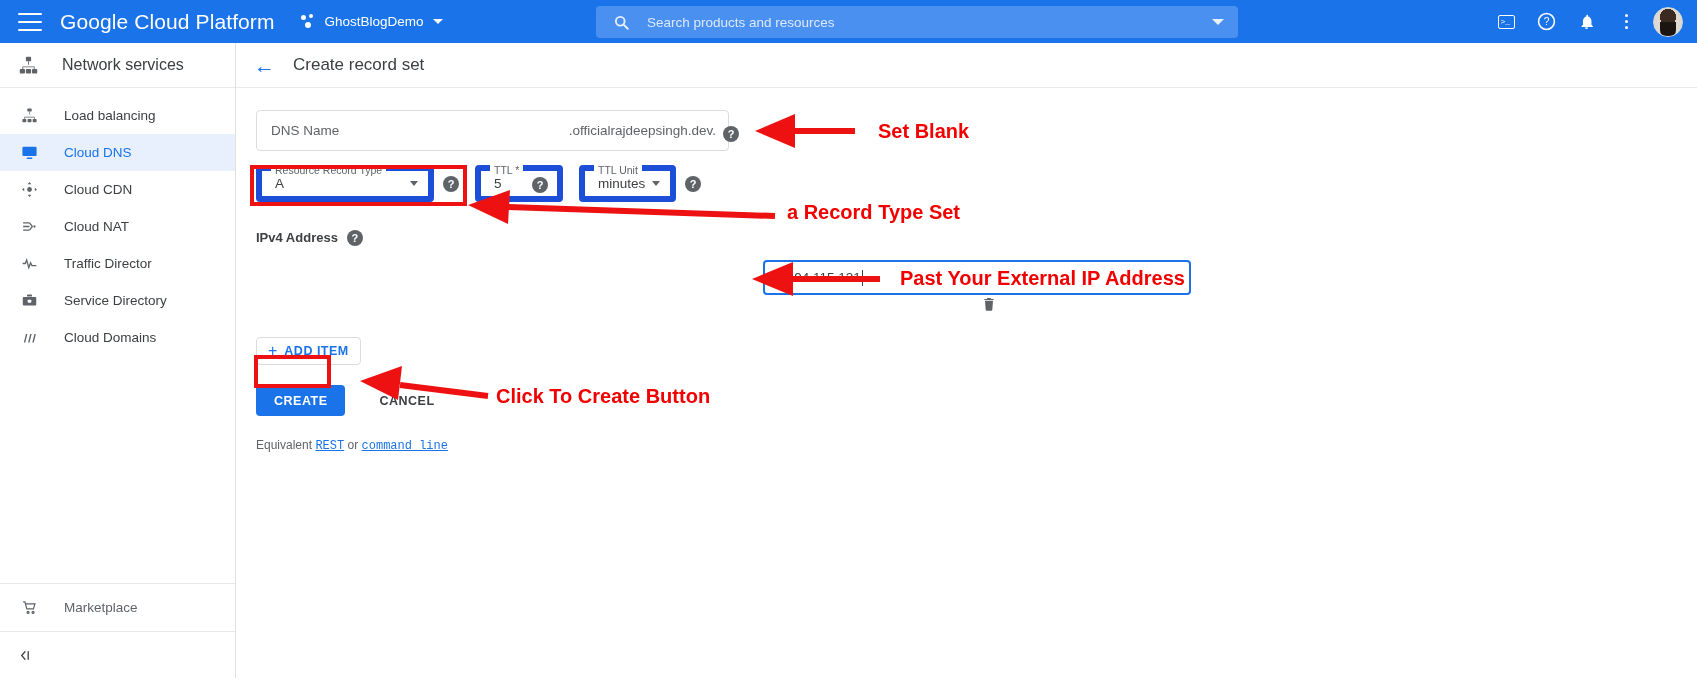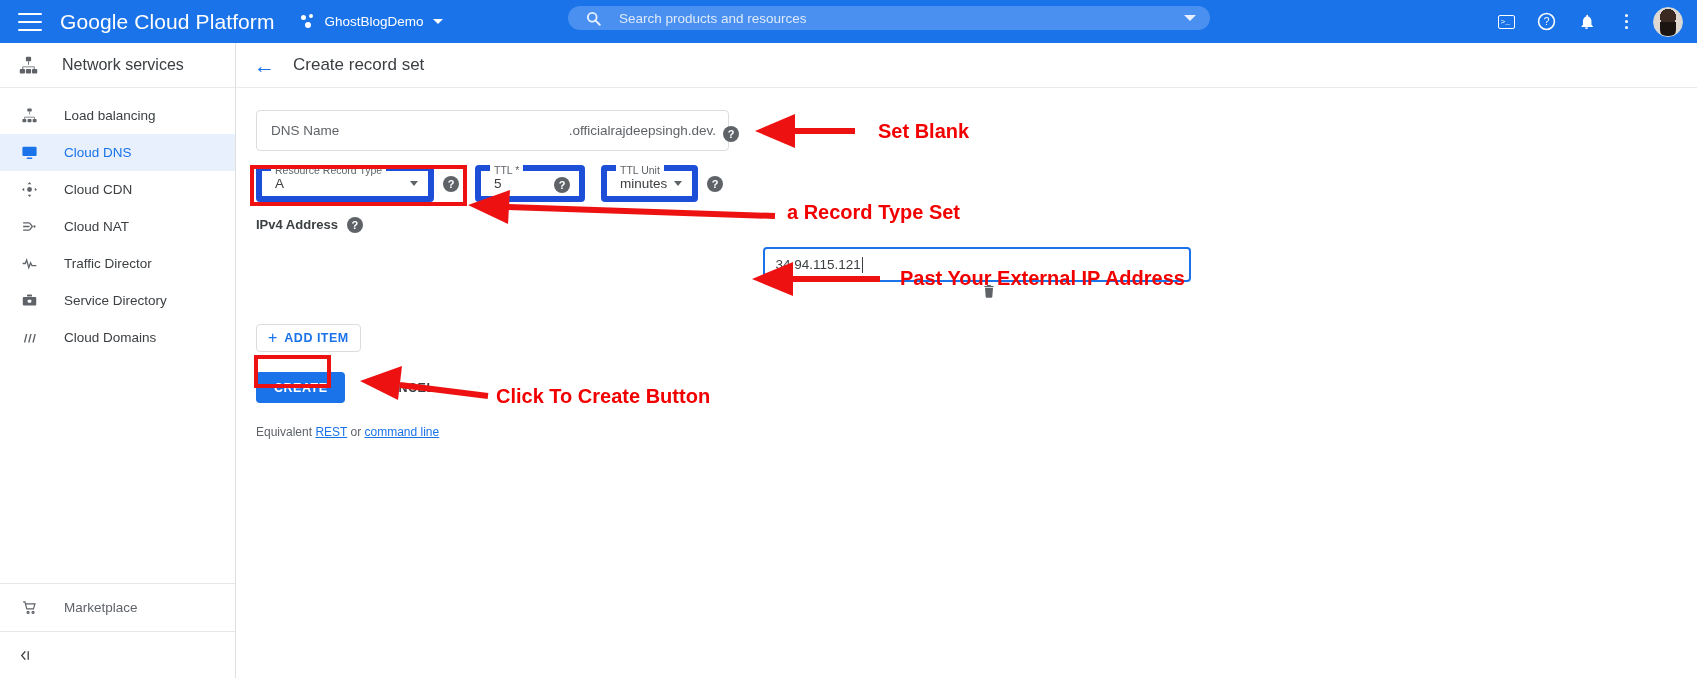--- a/index.html
+++ b/index.html
@@ -24,22 +24,22 @@
   .proj-wrap { display:flex; align-items:center; margin-left:26px; cursor:pointer; }
   .proj-dots { width:16px; height:16px; position:relative; margin-right:8px; }
   .proj-dots i { position:absolute; background:#fff; border-radius:50%; display:block; }
   .proj-dots i:nth-child(1){ width:5px;height:5px; left:0; top:1px; }
   .proj-dots i:nth-child(2){ width:4px;height:4px; left:8px; top:0px; }
   .proj-dots i:nth-child(3){ width:6px;height:6px; left:4px; top:8px; }
   .proj-name { color:#fff; font-size:13.5px; white-space:nowrap; }
   .caret-down { width:0;height:0;border-left:5px solid transparent;border-right:5px solid transparent;
     border-top:5px solid #fff; margin-left:9px; }
   .searchbar {
-    position:absolute; left:568px; top:6px; width:642px; height:24px;
-    background:#4a90f0; border-radius:12px; display:flex; align-items:center; cursor:text;
+    position:absolute; left:596px; top:6px; width:642px; height:32px;
+    background:#4a90f0; border-radius:4px; display:flex; align-items:center; cursor:text;
   }
   .search-ico { margin-left:18px; margin-right:18px; color:#e8f0fe; font-size:14px; display:flex; }
   .search-ph { color:#dde9fb; font-size:13.5px; flex:1; }
   .search-caret { width:0;height:0;border-left:6px solid transparent;border-right:6px solid transparent;
     border-top:6px solid #e8f0fe; margin-right:14px; }
   .topicons { position:absolute; right:14px; top:0; height:43px; display:flex; align-items:center; }
   .ticon { width:34px; height:34px; display:flex; align-items:center; justify-content:center;
     color:#fff; cursor:pointer; margin-left:6px; }
   .shell-ico { width:17px;height:14px;border:1.6px solid #fff;border-radius:2px;
     font-size:8px; color:#fff; display:flex; align-items:center; padding-left:2px; font-family:"Liberation Mono",monospace;}
@@ -91,25 +91,25 @@
 
   .row2 { display:flex; align-items:flex-start; margin-top:14px; }
   .outfield { position:relative; border:6px solid #1d4ed8; border-radius:4px; height:37px;
     display:flex; align-items:center; background:#fff; }
   .outlabel { position:absolute; top:-7px; left:9px; background:#fff; padding:0 4px;
     font-size:10.5px; color:#5f6368; white-space:nowrap; }
   .fval { font-size:13.5px; color:#3c4043; margin-left:13px; }
   .sel-caret { width:0;height:0;border-left:4.5px solid transparent;border-right:4.5px solid transparent;
     border-top:5px solid #5f6368; margin-left:auto; margin-right:10px; }
   .rrt { width:178px; }
-  .ttl { width:110px; margin-left:16px; }
+  .ttl { width:88px; margin-left:16px; }
   .ttlunit { width:97px; margin-left:16px; }
   .fhelp-out { margin-left:9px; display:flex; align-items:center; height:37px; }
 
-  .ipv4-label-row { display:flex; align-items:center; margin-top:13px; }
+  .ipv4-label-row { display:flex; align-items:center; margin-top:26px; }
   .ipv4-label { font-size:13px; color:#3c4043; font-weight:bold; margin-right:9px; }
   .ip-row { display:flex; align-items:center; margin-top:14px;flex-direction:column; }
   .ipinput { width:428px; height:35px; border:2px solid #1a73e8; border-radius:4px;
     display:flex; align-items:center; background:#fff; cursor:text; }
   .ipval { font-size:13.5px; color:#3c4043; margin-left:11px; }
   .ipcaret { width:1px; height:16px; background:#3c4043; margin-left:1px; }
   .trash { margin-left:24px; cursor:pointer; color:#5f6368; }
 
   .additem { margin-top:20px; height:28px; border:1px solid #dadce0; border-radius:4px;
     display:inline-flex; align-items:center; padding:0 11px; cursor:pointer; background:#fff; }
@@ -118,21 +118,21 @@
 
   .btnrow { display:flex; align-items:center; margin-top:20px; }
   .btn-create { background:#1a73e8; color:#fff; font-size:12.5px; font-weight:bold;
     letter-spacing:.5px; height:31px; padding:0 18px; border:none; border-radius:4px; cursor:pointer;
     font-family:"Liberation Sans", sans-serif; }
   .btn-cancel { background:transparent; color:#3c4043; font-size:12.5px; font-weight:bold;
     letter-spacing:.5px; height:31px; padding:0 12px; border:none; cursor:pointer; margin-left:22px;
     font-family:"Liberation Sans", sans-serif; }
 
   .equiv { margin-top:22px; font-size:12px; color:#5f6368; }
-  .equiv a { color:#1a73e8; text-decoration:underline; cursor:pointer; }
+  .equiv a { color:#1a73e8; text-decoration:underline; cursor:pointer;font-family:Liberation Mono, monospace; }
 
   
   .anno-box { position:absolute; border:4px solid #ee1111; pointer-events:none; }
   .anno-text { position:absolute; color:#f20000; font-weight:bold; font-size:20px;
     white-space:nowrap; font-family:"Liberation Sans", sans-serif; }
   .arrow { position:absolute; pointer-events:none; }
 </style>
 </head>
 <body>
 

